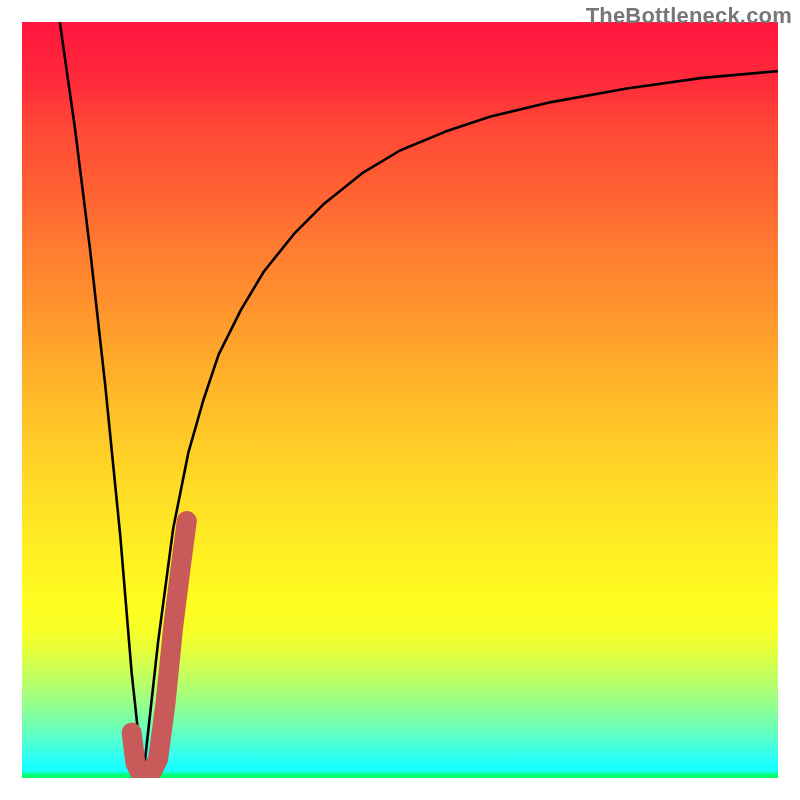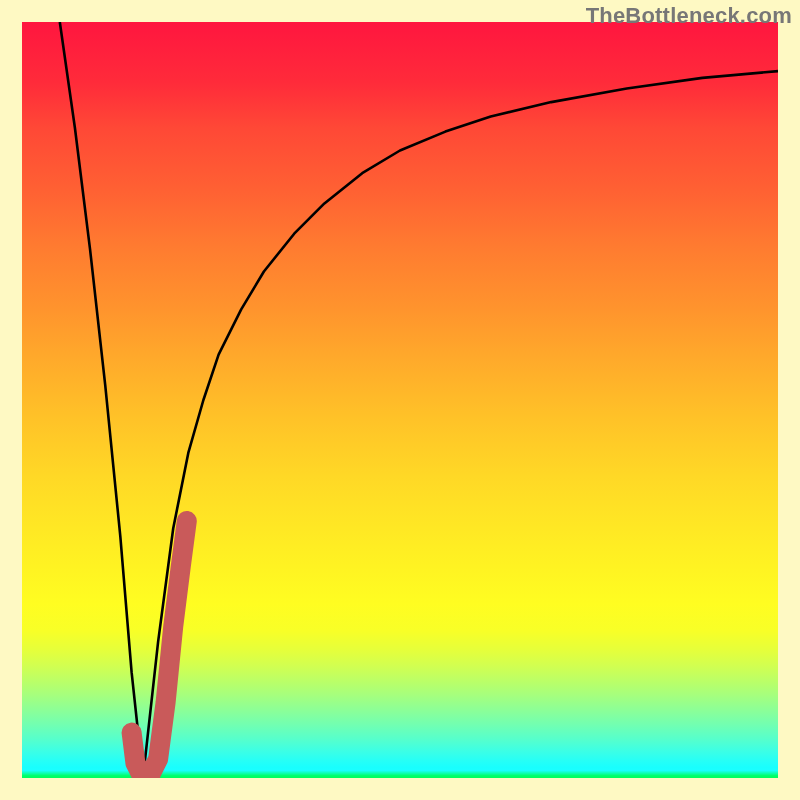--- a/index.html
+++ b/index.html
@@ -7,21 +7,21 @@
     padding: 0;
     width: 800px;
     height: 800px;
     background: #000;
     overflow: hidden;
   }
   .chart-container {
     position: relative;
     width: 800px;
     height: 800px;
-    background: #fef9c3;
+    background: #ffffff;
   }
   .plot-area {
     position: absolute;
     left: 22px;
     top: 22px;
     width: 756px;
     height: 756px;
     background: linear-gradient(
       to bottom,
       #ff163f 0%,

